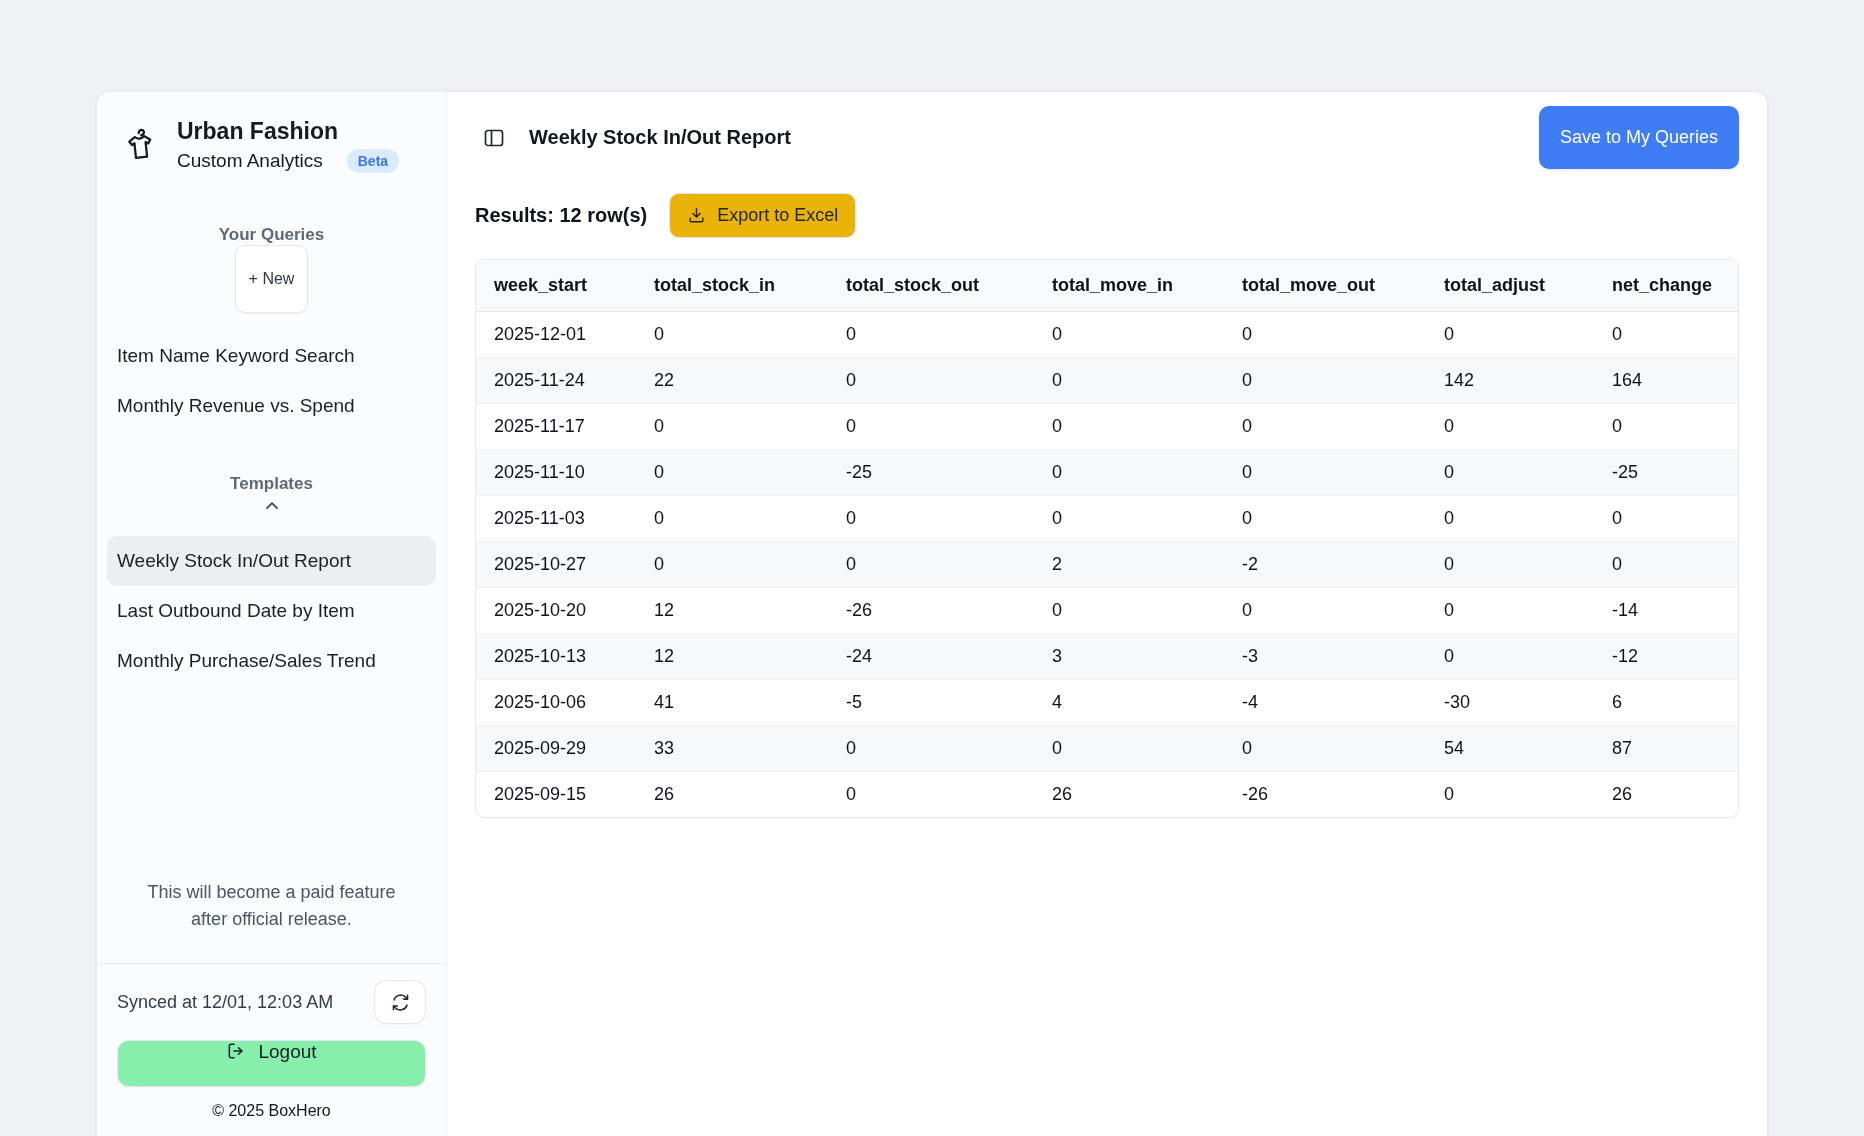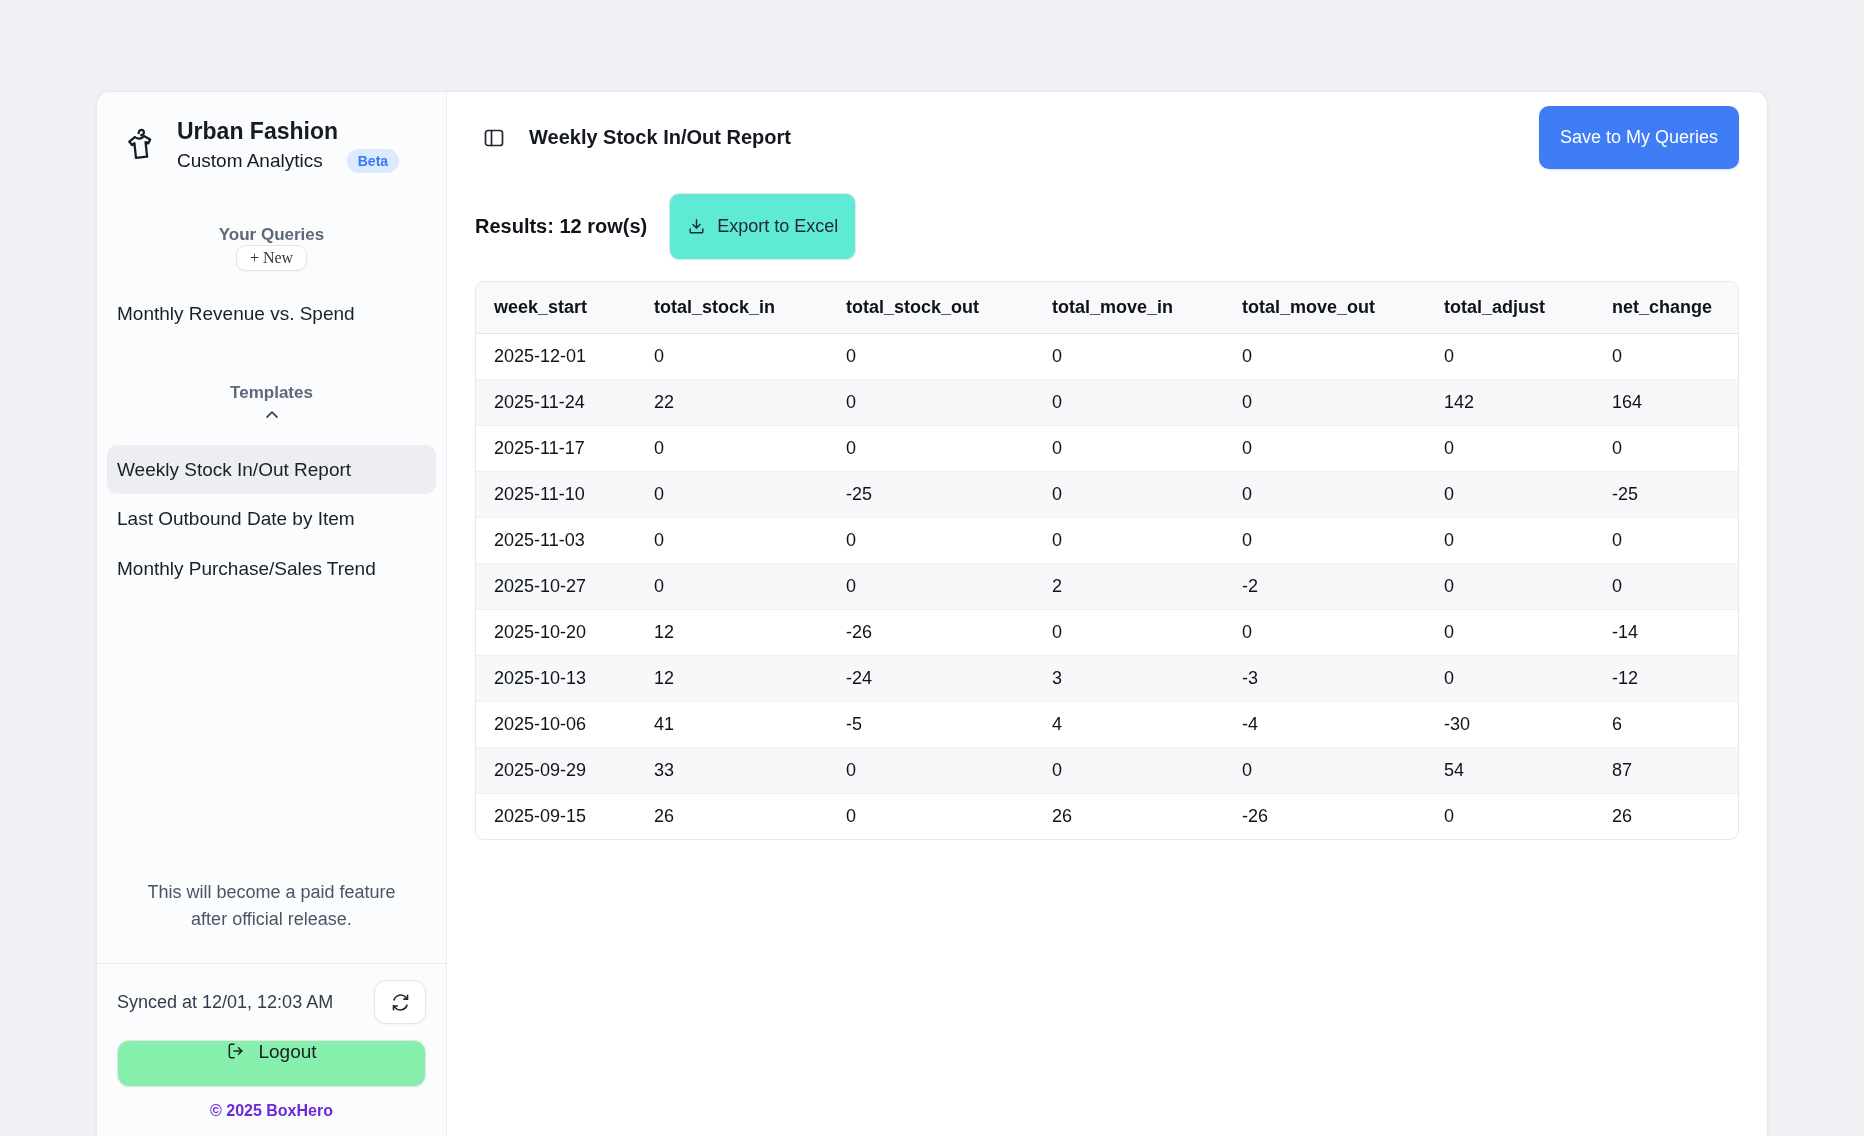--- a/index.html
+++ b/index.html
@@ -36,23 +36,23 @@
     font-size:14px; font-weight:600; line-height:1;
     color:var(--badge_text,#3b78f0); background:var(--badge_bg,#dbeafe);
     padding:5px 11px; border-radius:999px;
   }
   .section-head { margin:52px 20px 0; display:flex; align-items:center; justify-content:space-between;flex-direction:column; }
   .section-head.templates { margin-top:44px; }
   .section-label { font-size:17px; font-weight:600; color:#5d6878; }
   .new-button {
     font-size:16px; font-weight:500; color:#2f3640;
     background:#fff; border:1px solid #e2e5e9; border-radius:10px;
-    padding:3px 13px; cursor:pointer;
+    padding:24px 13px; cursor:pointer;
     box-shadow:0 1px 2px rgba(16,24,40,.04);
-    font-family:Liberation Serif, serif;
+    font-family:Liberation Sans, sans-serif;
   }
   .chevron-btn { background:none; border:none; cursor:pointer; color:#3a414d; display:flex; padding:2px; }
   .nav-list { margin:18px 10px 0; }
   .nav-item {
     padding:12px 10px; font-size:19px; color:#1a2028;
     border-radius:10px; cursor:pointer; line-height:1.35;
     white-space:nowrap; overflow:hidden;
   }
   .nav-item.selected { background:#eceef1; }
   .sidebar-spacer { flex:1; }
@@ -67,21 +67,21 @@
     box-shadow:0 1px 2px rgba(16,24,40,.04);
   }
   .logout-button {
     margin-top:16px; width:100%; height:47px;
     background:#86efac; border:1px solid #e3e6ea; border-radius:12px;
     display:flex; align-items:flex-start; justify-content:center; gap:12px;
     font-size:19px; font-weight:500; color:#1a2028; cursor:pointer;
     box-shadow:0 1px 2px rgba(16,24,40,.04);
     font-family:inherit;
   }
-  .copyright { text-align:center; font-size:16px; color:#6d28d9; margin:15px 0 16px;font-weight:bold; }
+  .copyright { text-align:center; font-size:16px; color:#0f172a; margin:15px 0 16px; }
 
   
   .main { flex:1; background:#fff; display:flex; flex-direction:column; min-width:0; }
   .main-header { display:flex; align-items:center; padding:14px 28px 0 28px; }
   .panel-toggle {
     background:none; border:none; cursor:pointer; color:#1f2733;
     width:38px; height:38px; display:flex; align-items:center; justify-content:center;
     border-radius:8px;
   }
   .page-title { margin-left:16px; font-size:20px; font-weight:600; color:#141820; }
@@ -89,22 +89,22 @@
   .save-button {
     background:var(--accent,#3f7df6); color:#fff; border:none; cursor:pointer;
     font-size:18px; font-weight:500; font-family:inherit;
     padding:21px 21px; border-radius:10px;
     box-shadow:0 1px 2px rgba(16,24,40,.12);
   }
   .results-row { display:flex; align-items:center; gap:22px; margin-top:24px; padding:0 28px; }
   .results-summary { font-size:20px; font-weight:700; color:#10131a; }
   .export-button {
     display:flex; align-items:center; gap:11px;
-    background:#5eead4; border:1px solid #e3e6ea; border-radius:10px;
-    padding:22px 17px; cursor:pointer; font-family:inherit;
+    background:#eab308; border:1px solid #e3e6ea; border-radius:10px;
+    padding:11px 17px; cursor:pointer; font-family:inherit;
     font-size:18px; font-weight:500; color:#1f2733;
     box-shadow:0 1px 2px rgba(16,24,40,.04);
   }
   .table-wrap {
     margin:21px 28px 0;
     border:1px solid #e5e8ec; border-radius:9px;
     overflow:hidden; background:#fff;
   }
   table { width:100%; border-collapse:collapse; table-layout:fixed; }
   thead th {
@@ -143,20 +143,21 @@
           <span class="beta-badge">Beta</span>
         </div>
       </div>
     </div>
 
     <div class="section-head">
       <span class="section-label">Your Queries</span>
       <button class="new-button">+ New</button>
     </div>
     <nav class="nav-list">
+        <div class="nav-item">Item Name Keyword Search</div>
         <div class="nav-item">Monthly Revenue vs. Spend</div>
       </nav>
 
     <div class="section-head templates">
       <span class="section-label">Templates</span>
       <button class="chevron-btn">
         <span>
           <svg width="20" height="20" viewBox="0 0 24 24" fill="none" stroke="currentColor" stroke-width="2" stroke-linecap="round" stroke-linejoin="round">
             <path d="M6 14.5 12 8.5l6 6"></path>
           </svg>

